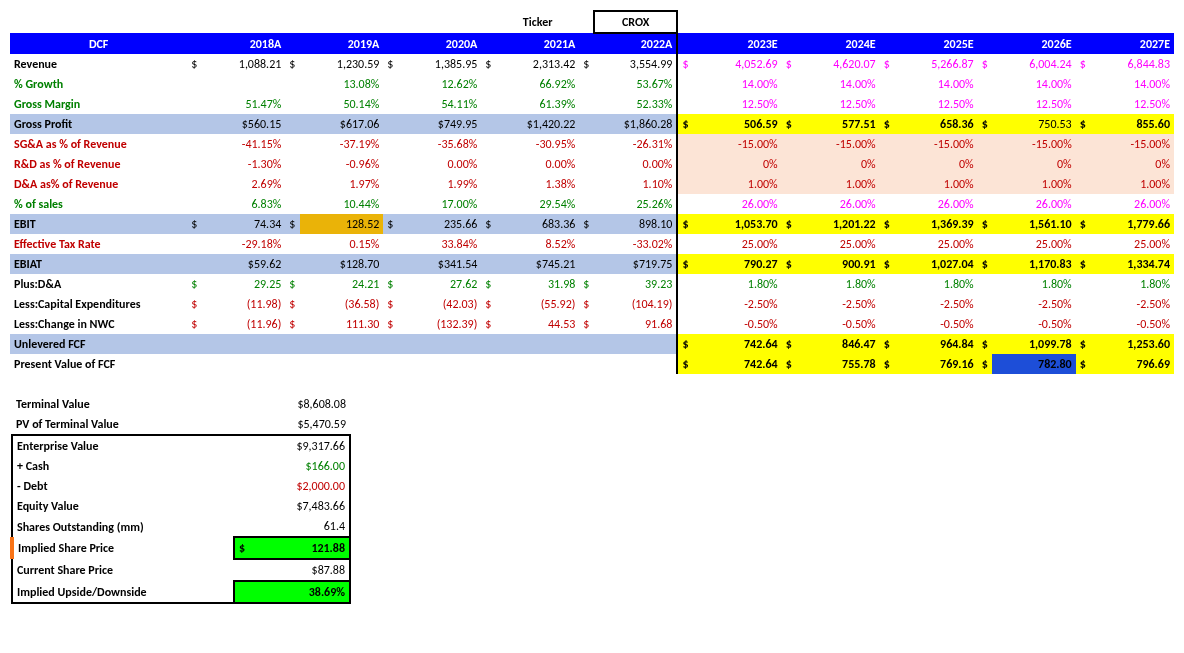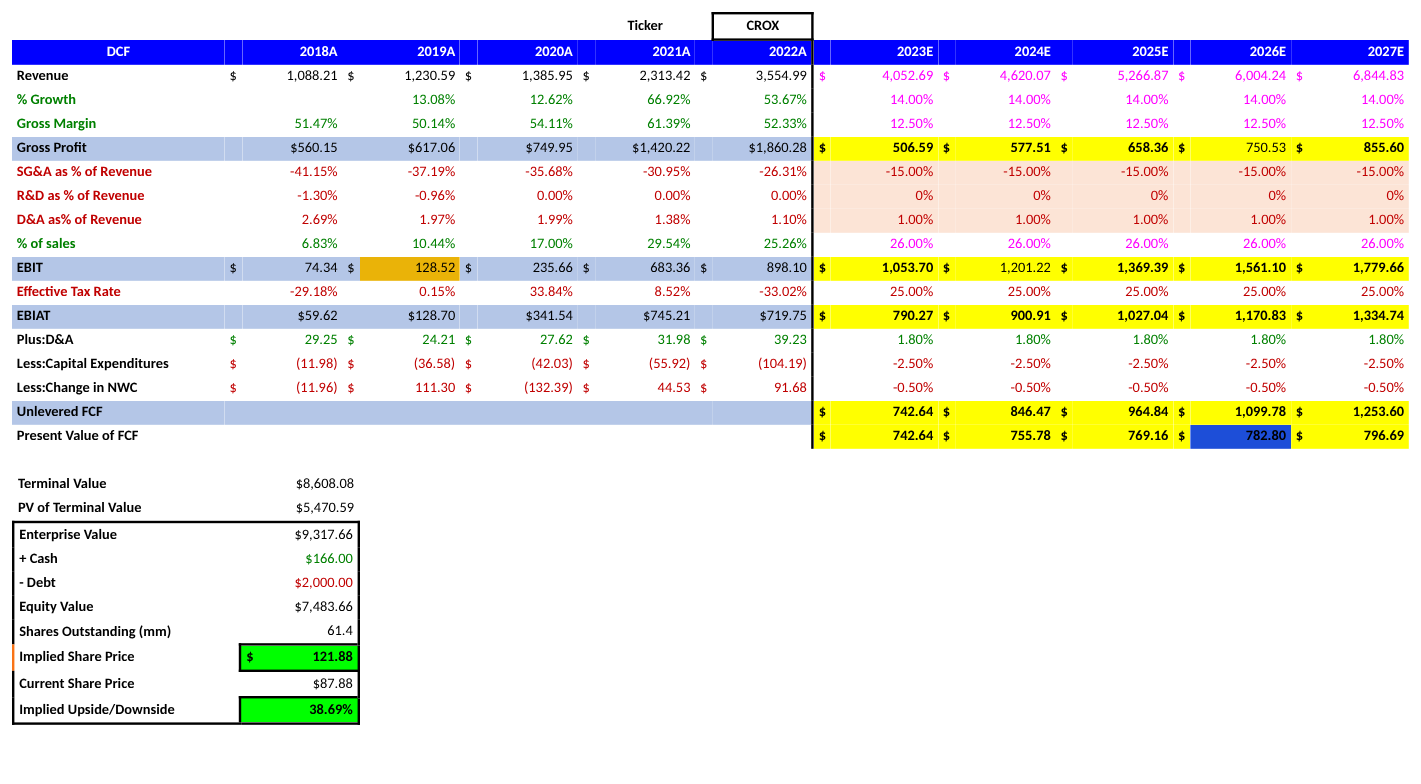--- a/index.html
+++ b/index.html
@@ -281,21 +281,21 @@
         <td style="background:#eab308">128.52</td>
         <td class="dsign" style="background:#b4c6e7">$</td>
         <td style="background:#b4c6e7">235.66</td>
         <td class="dsign" style="background:#b4c6e7">$</td>
         <td style="background:#b4c6e7">683.36</td>
         <td class="dsign" style="background:#b4c6e7">$</td>
         <td style="background:#b4c6e7" class="sep">898.10</td>
 <td class="dsign" style="background:#ffff00;font-weight:bold">$</td>
         <td style="background:#ffff00;font-weight:bold">1,053.70</td>
         <td class="dsign" style="background:#ffff00;font-weight:bold">$</td>
-        <td style="background:#ffff00;font-weight:normal">1,201.22</td>
+        <td style="background:#ffff00;font-weight:bold">1,201.22</td>
         <td class="dsign" style="background:#ffff00;font-weight:bold">$</td>
         <td style="background:#ffff00;font-weight:bold">1,369.39</td>
         <td class="dsign" style="background:#ffff00;font-weight:bold">$</td>
         <td style="background:#ffff00;font-weight:bold">1,561.10</td>
         <td class="dsign" style="background:#ffff00;font-weight:bold">$</td>
         <td style="background:#ffff00;font-weight:bold">1,779.66</td>
 </tr>
 
 <tr>
 <td class="lbl-red">Effective Tax Rate</td>
@@ -447,21 +447,21 @@
         <td style="background:#1d4ed8;font-weight:bold">782.80</td>
         <td class="dsign" style="background:#ffff00;font-weight:bold">$</td>
         <td style="background:#ffff00;font-weight:bold">796.69</td>
 </tr>
 
 </tbody>
   </table>
 
 <div style="height:20px"></div>
 
-<table style="width:290px">
+<table style="width:341px">
 <colgroup>
       <col style="width:180px">
       <col style="width:14px">
       <col style="width:80px">
     </colgroup>
 <tbody>
       <tr>
         <td class="label">Terminal Value</td>
         <td></td>
         <td>$8,608.08</td>
@@ -490,21 +490,21 @@
         <td class="label" style="border-left:2px solid #000">Equity Value</td>
         <td></td>
         <td style="border-right:2px solid #000">$7,483.66</td>
       </tr>
 <tr>
         <td class="label" style="border-left:2px solid #000">Shares Outstanding (mm)</td>
         <td></td>
         <td class="ul" style="border-right:2px solid #000">61.4</td>
       </tr>
 <tr>
-        <td class="label" style="border-left:2px solid #f97316">Implied Share Price</td>
+        <td class="label" style="border-left:4px solid #f97316">Implied Share Price</td>
         <td class="hl-green dsign" style="border:2px solid #000;border-right:none">$</td>
         <td class="hl-green" style="border:2px solid #000;border-left:none">121.88</td>
       </tr>
 <tr>
         <td class="label" style="border-left:2px solid #000">Current Share Price</td>
         <td></td>
         <td class="ul" style="border-right:2px solid #000">$87.88</td>
       </tr>
 <tr>
         <td class="label" style="border-left:2px solid #000;border-bottom:2px solid #000">Implied Upside/Downside</td>

